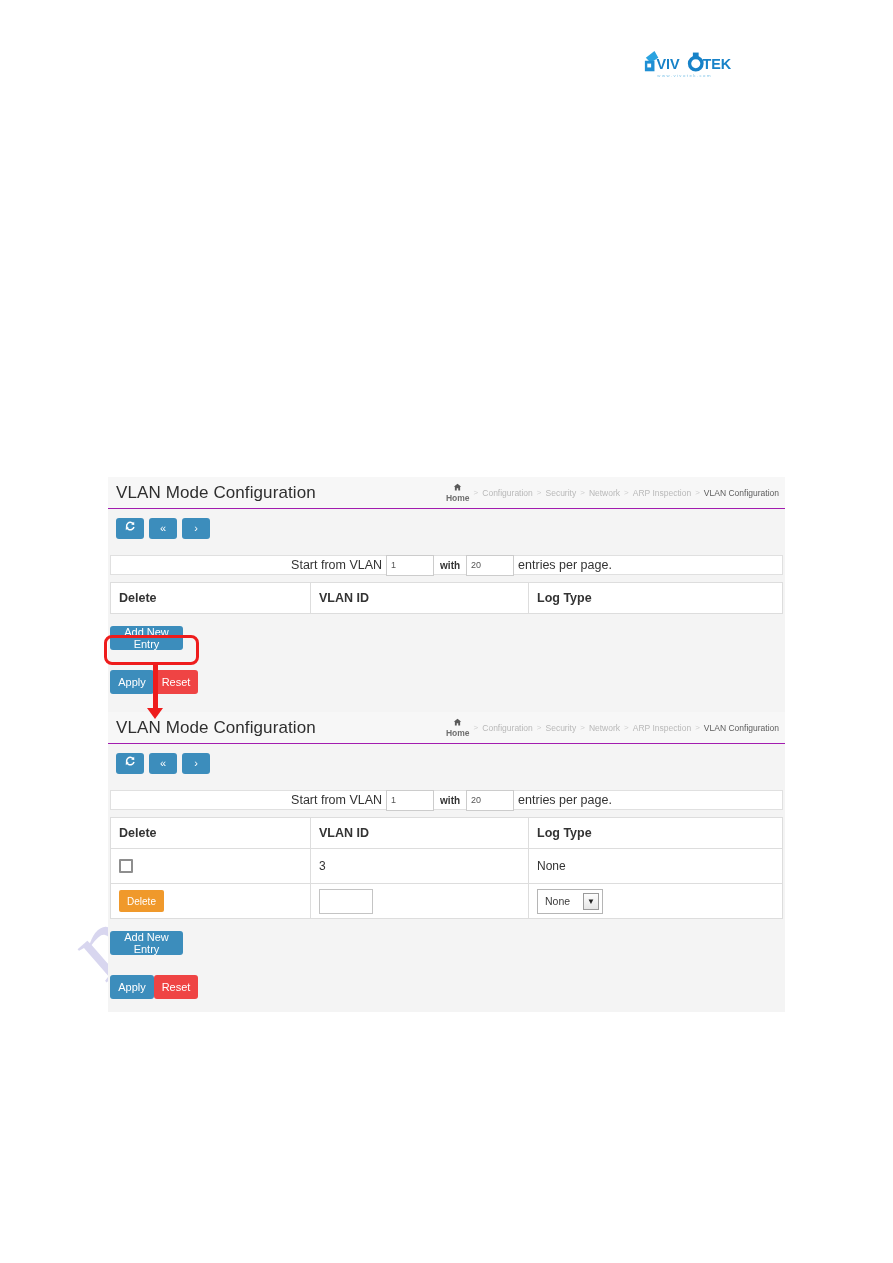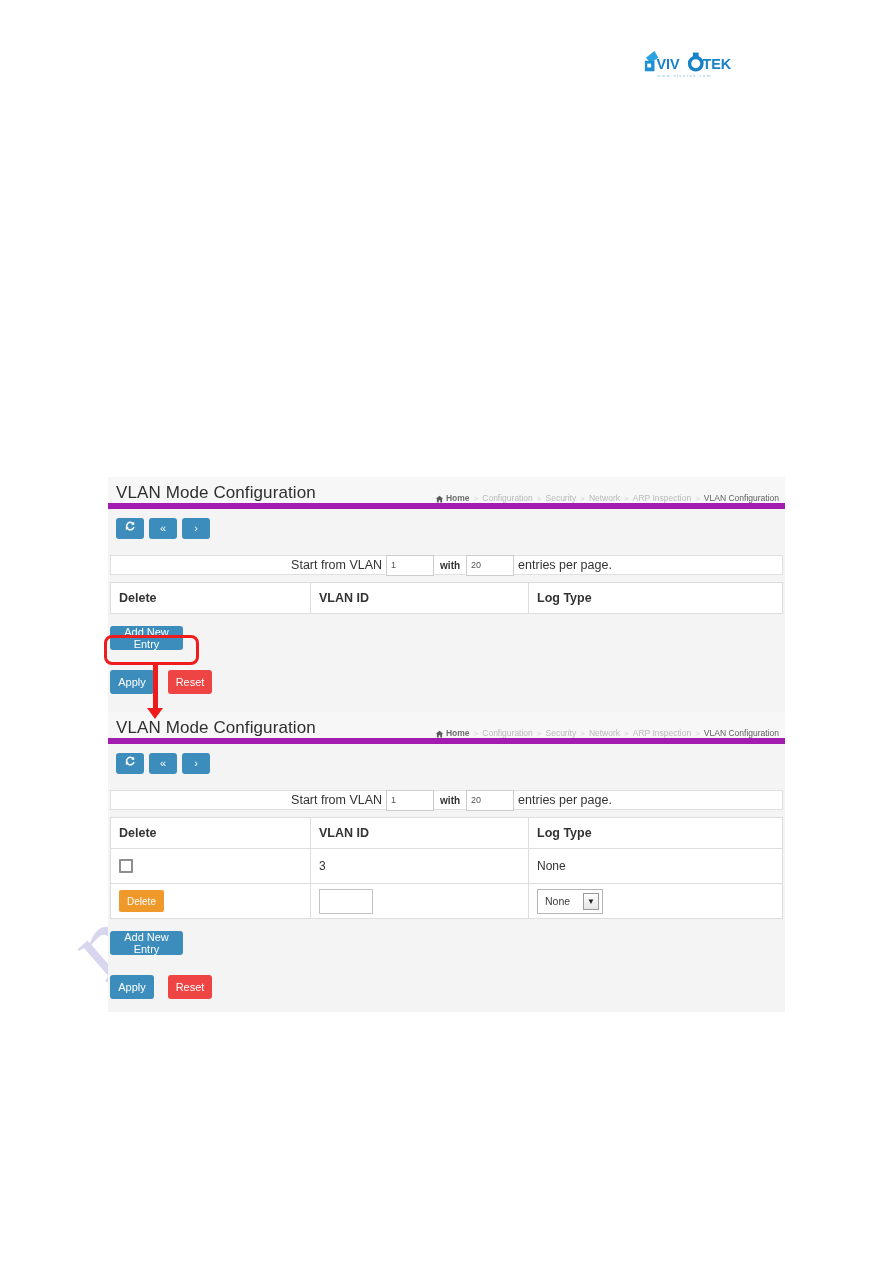--- a/index.html
+++ b/index.html
@@ -58,23 +58,23 @@
     z-index: 10;
     box-sizing: border-box;
   }
   #panel-1 { top: 477px; height: 235px; }
   #panel-2 { top: 712px; height: 300px; }
 
   .panel-head {
     position: relative;
     height: 32px;
     background: #f7f7f7;
-    border-bottom: 6px solid #a21caf;
+    border-bottom: 1px solid #a21caf;
     display: flex;
-    align-items: flex-end;
+    align-items: center;
     justify-content: space-between;
     padding: 0 6px 0 8px;
     box-sizing: border-box;
   }
   .panel-title {
     font-size: 17px;
     color: #2f2f2f;
     font-weight: 400;
     letter-spacing: .1px;
   }
@@ -84,20 +84,21 @@
     font-size: 8.5px;
     color: #b9b9b9;
     white-space: nowrap;
   }
   .bc-home {
     color: #6f6f6f;
     font-weight: bold;
     display: flex;
     align-items: center;
     gap: 2px;
+    flex-direction: column;
   }
   .bc-sep { margin: 0 4px; color: #cfcfcf; font-size: 8px; }
   .bc-last { color: #5d5d5d; font-weight: normal; }
   .home-glyph { display: inline-block; width: 9px; height: 9px; position: relative; top: 1px; }
 
   
   .toolbar {
     padding: 9px 0 9px 8px;
     display: flex;
     gap: 5px;
@@ -223,21 +224,21 @@
     padding: 0;
     text-align: center;
   }
   .btn-blue { background: #3c8dbc; }
   .btn-orange { background: #ef4444; }
   .btn-addnew { width: 73px; height: 24px; }
   .btn-small { width: 44px; height: 24px; }
   .btn-delete { width: 45px; height: 22px; background: #f0992b; border-radius: 2px; font-size: 10px;}
 
   .addnew-wrap { padding: 12px 0 0 2px; position: relative; }
-  .applyrow { padding: 18px 0 0 2px; display: flex; gap: 14px; align-items: center; }
+  .applyrow { padding: 18px 0 0 2px; display: flex; gap: 0; align-items: center; }
 
   
   .hl-box {
     position: absolute;
     left: 104px;
     top: 635px;
     width: 95px;
     height: 30px;
     border: 3px solid #ee1c1c;
     border-radius: 8px;

